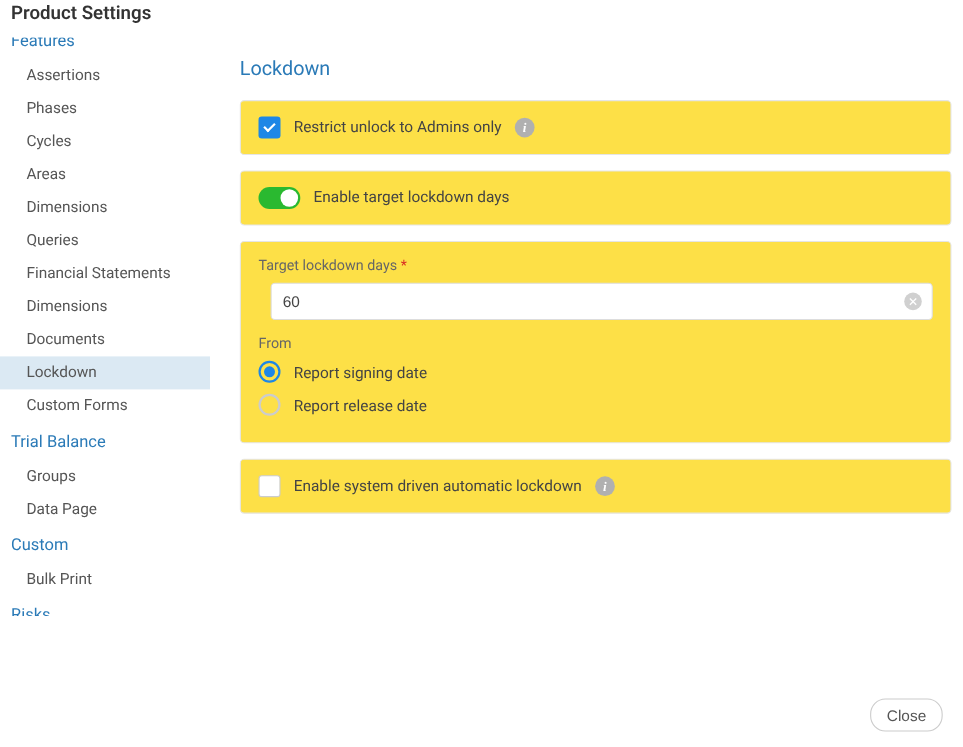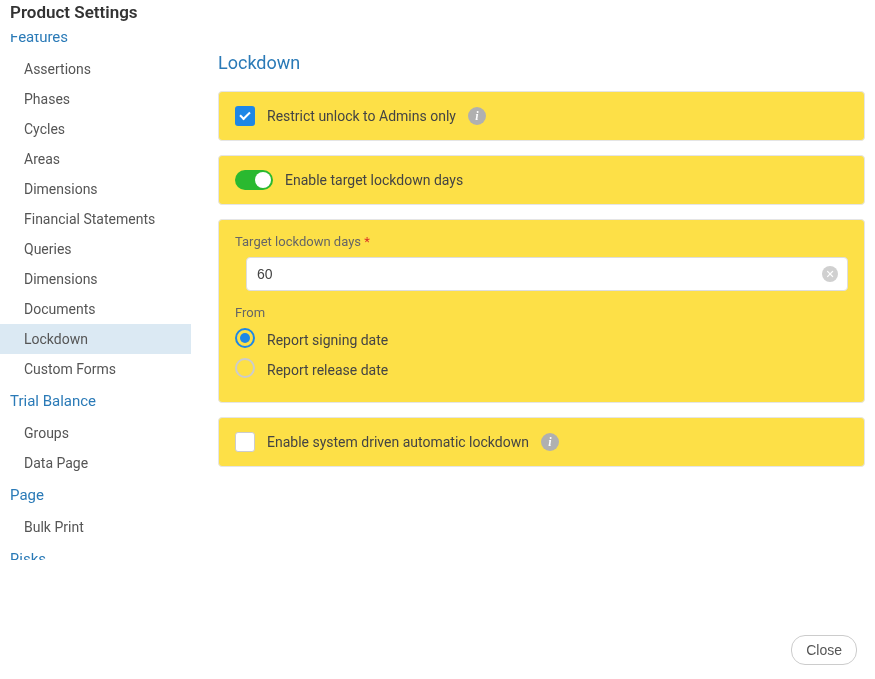--- a/index.html
+++ b/index.html
@@ -220,30 +220,30 @@
 </div>
 
 <div class="content">
   <div class="sidebar" id="sidebar">
       <div class="section-header cutoff-top">Features</div>
       <div class="sidebar-item">Assertions</div>
       <div class="sidebar-item">Phases</div>
       <div class="sidebar-item">Cycles</div>
       <div class="sidebar-item">Areas</div>
       <div class="sidebar-item">Dimensions</div>
+      <div class="sidebar-item">Queries</div>
       <div class="sidebar-item">Financial Statements</div>
-      <div class="sidebar-item">Queries</div>
       <div class="sidebar-item">Dimensions</div>
       <div class="sidebar-item">Documents</div>
       <div class="sidebar-item active">Lockdown</div>
       <div class="sidebar-item">Custom Forms</div>
       <div class="section-header">Trial Balance</div>
       <div class="sidebar-item">Groups</div>
       <div class="sidebar-item">Data Page</div>
-      <div class="section-header">Page</div>
+      <div class="section-header">Custom</div>
       <div class="sidebar-item">Bulk Print</div>
       <div class="section-header cutoff-bottom">Risks</div>
     </div>
 
   <div class="main">
     <div class="page-title">Lockdown</div>
 
     <div class="card">
       <div class="row">
         <div class="checkbox checked">

